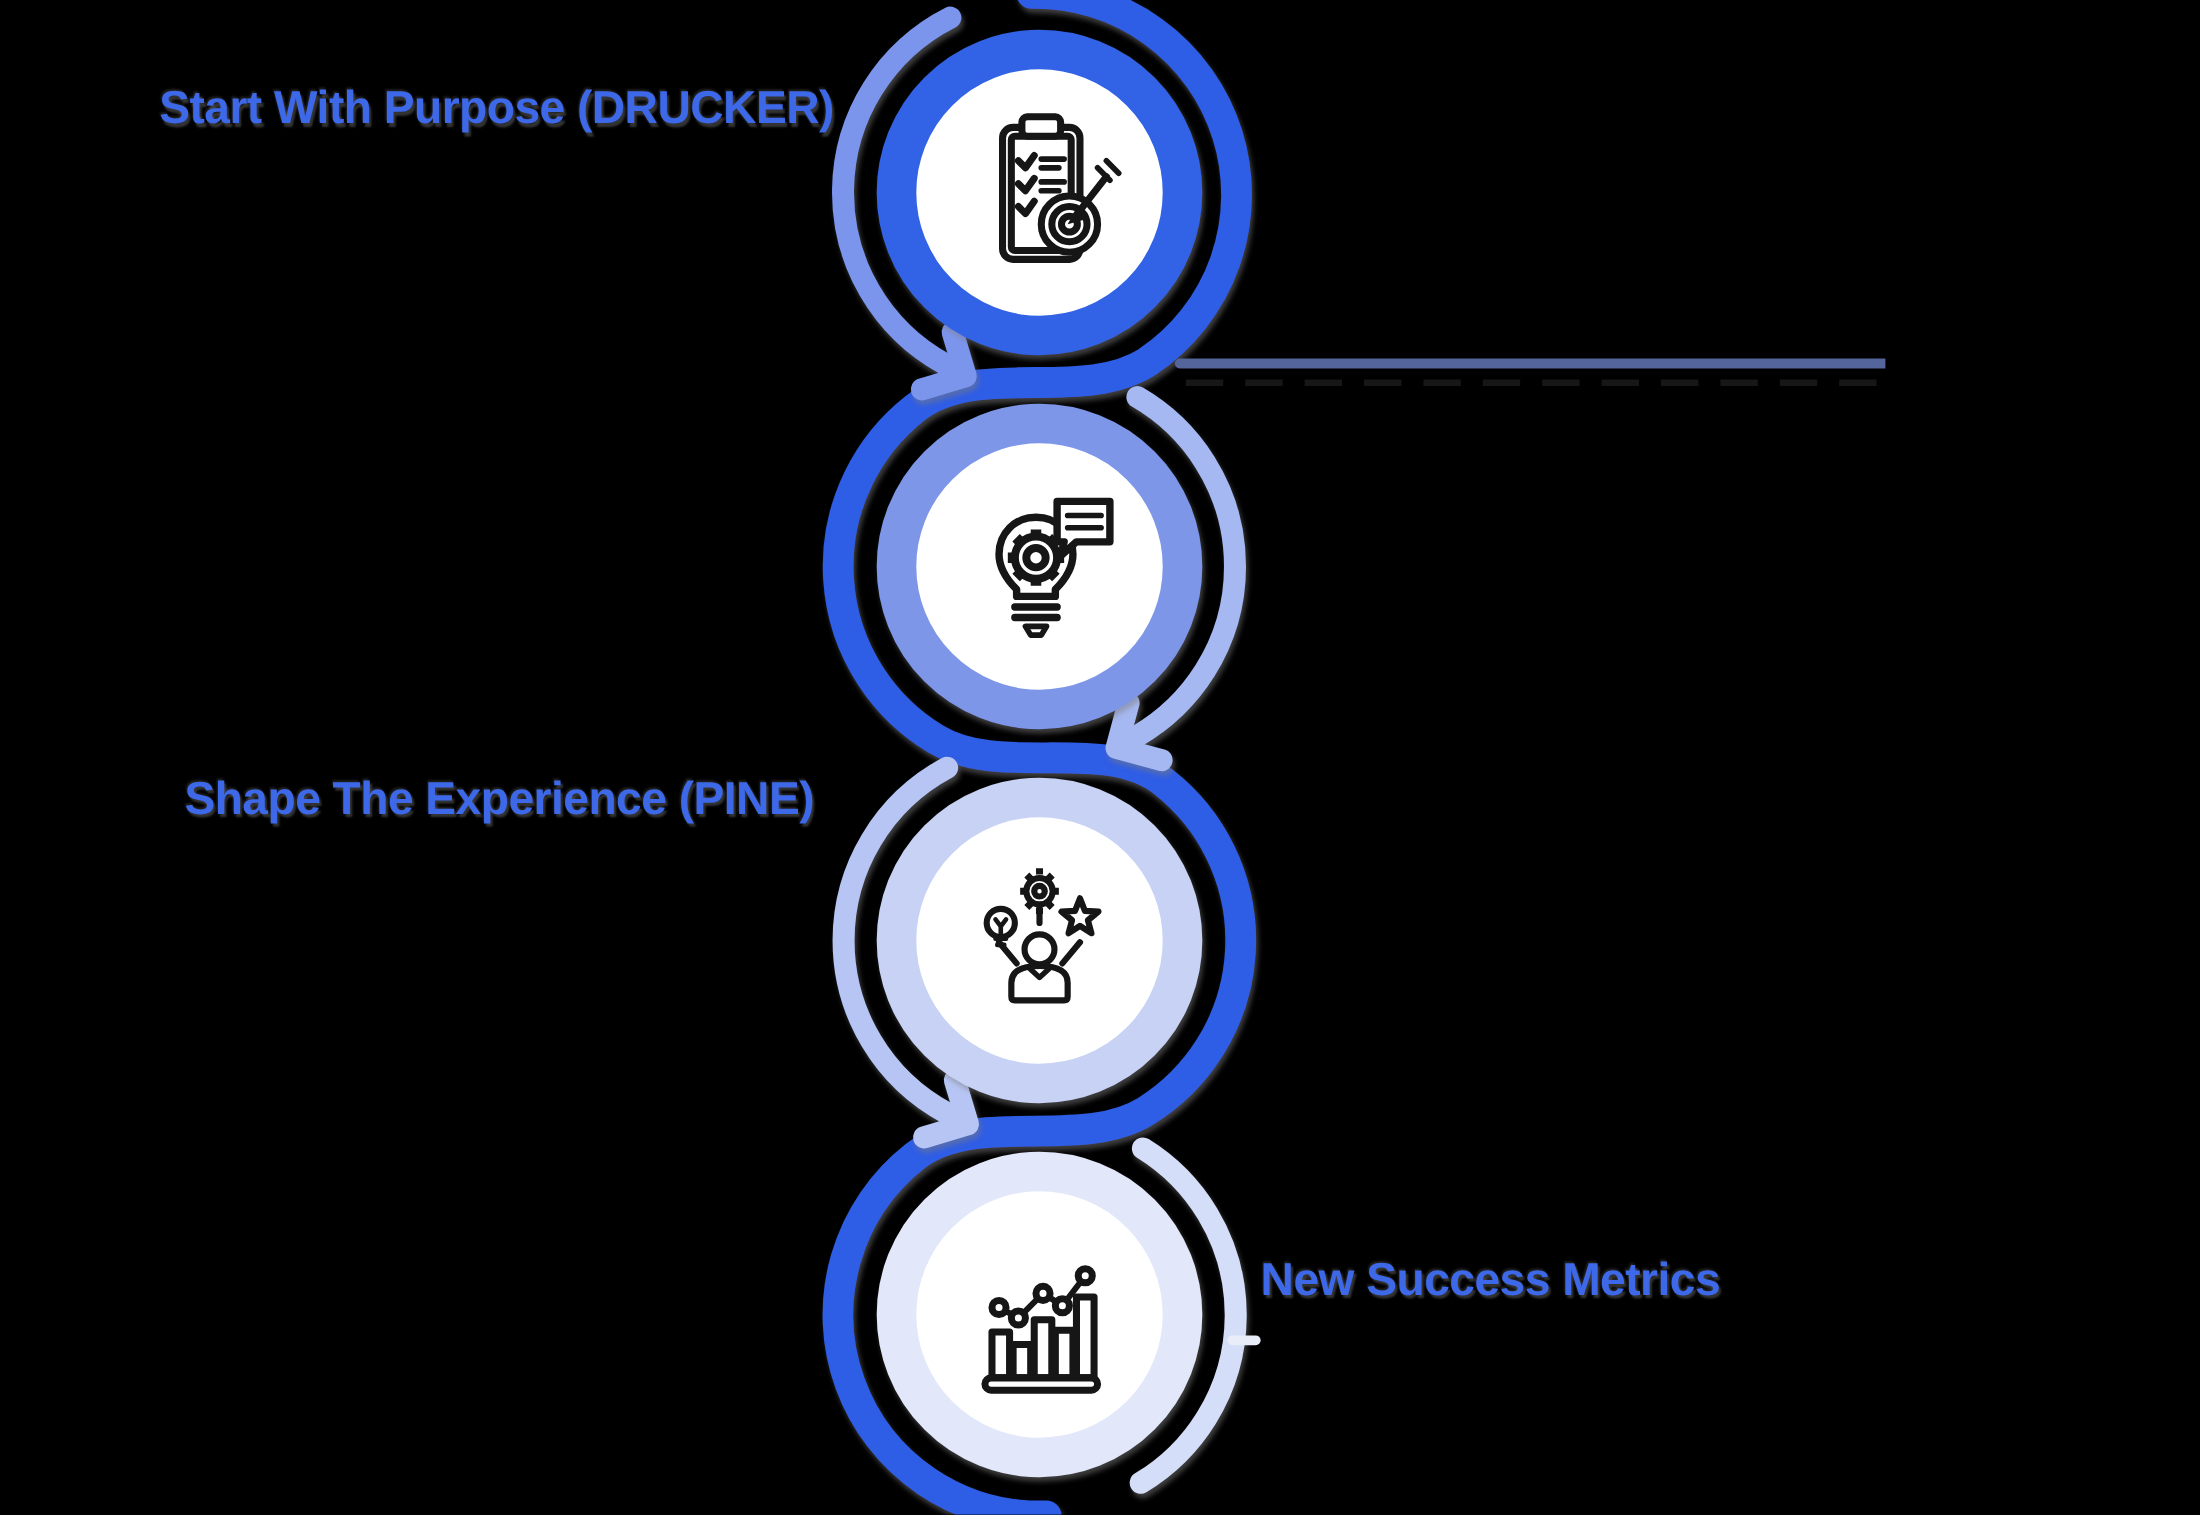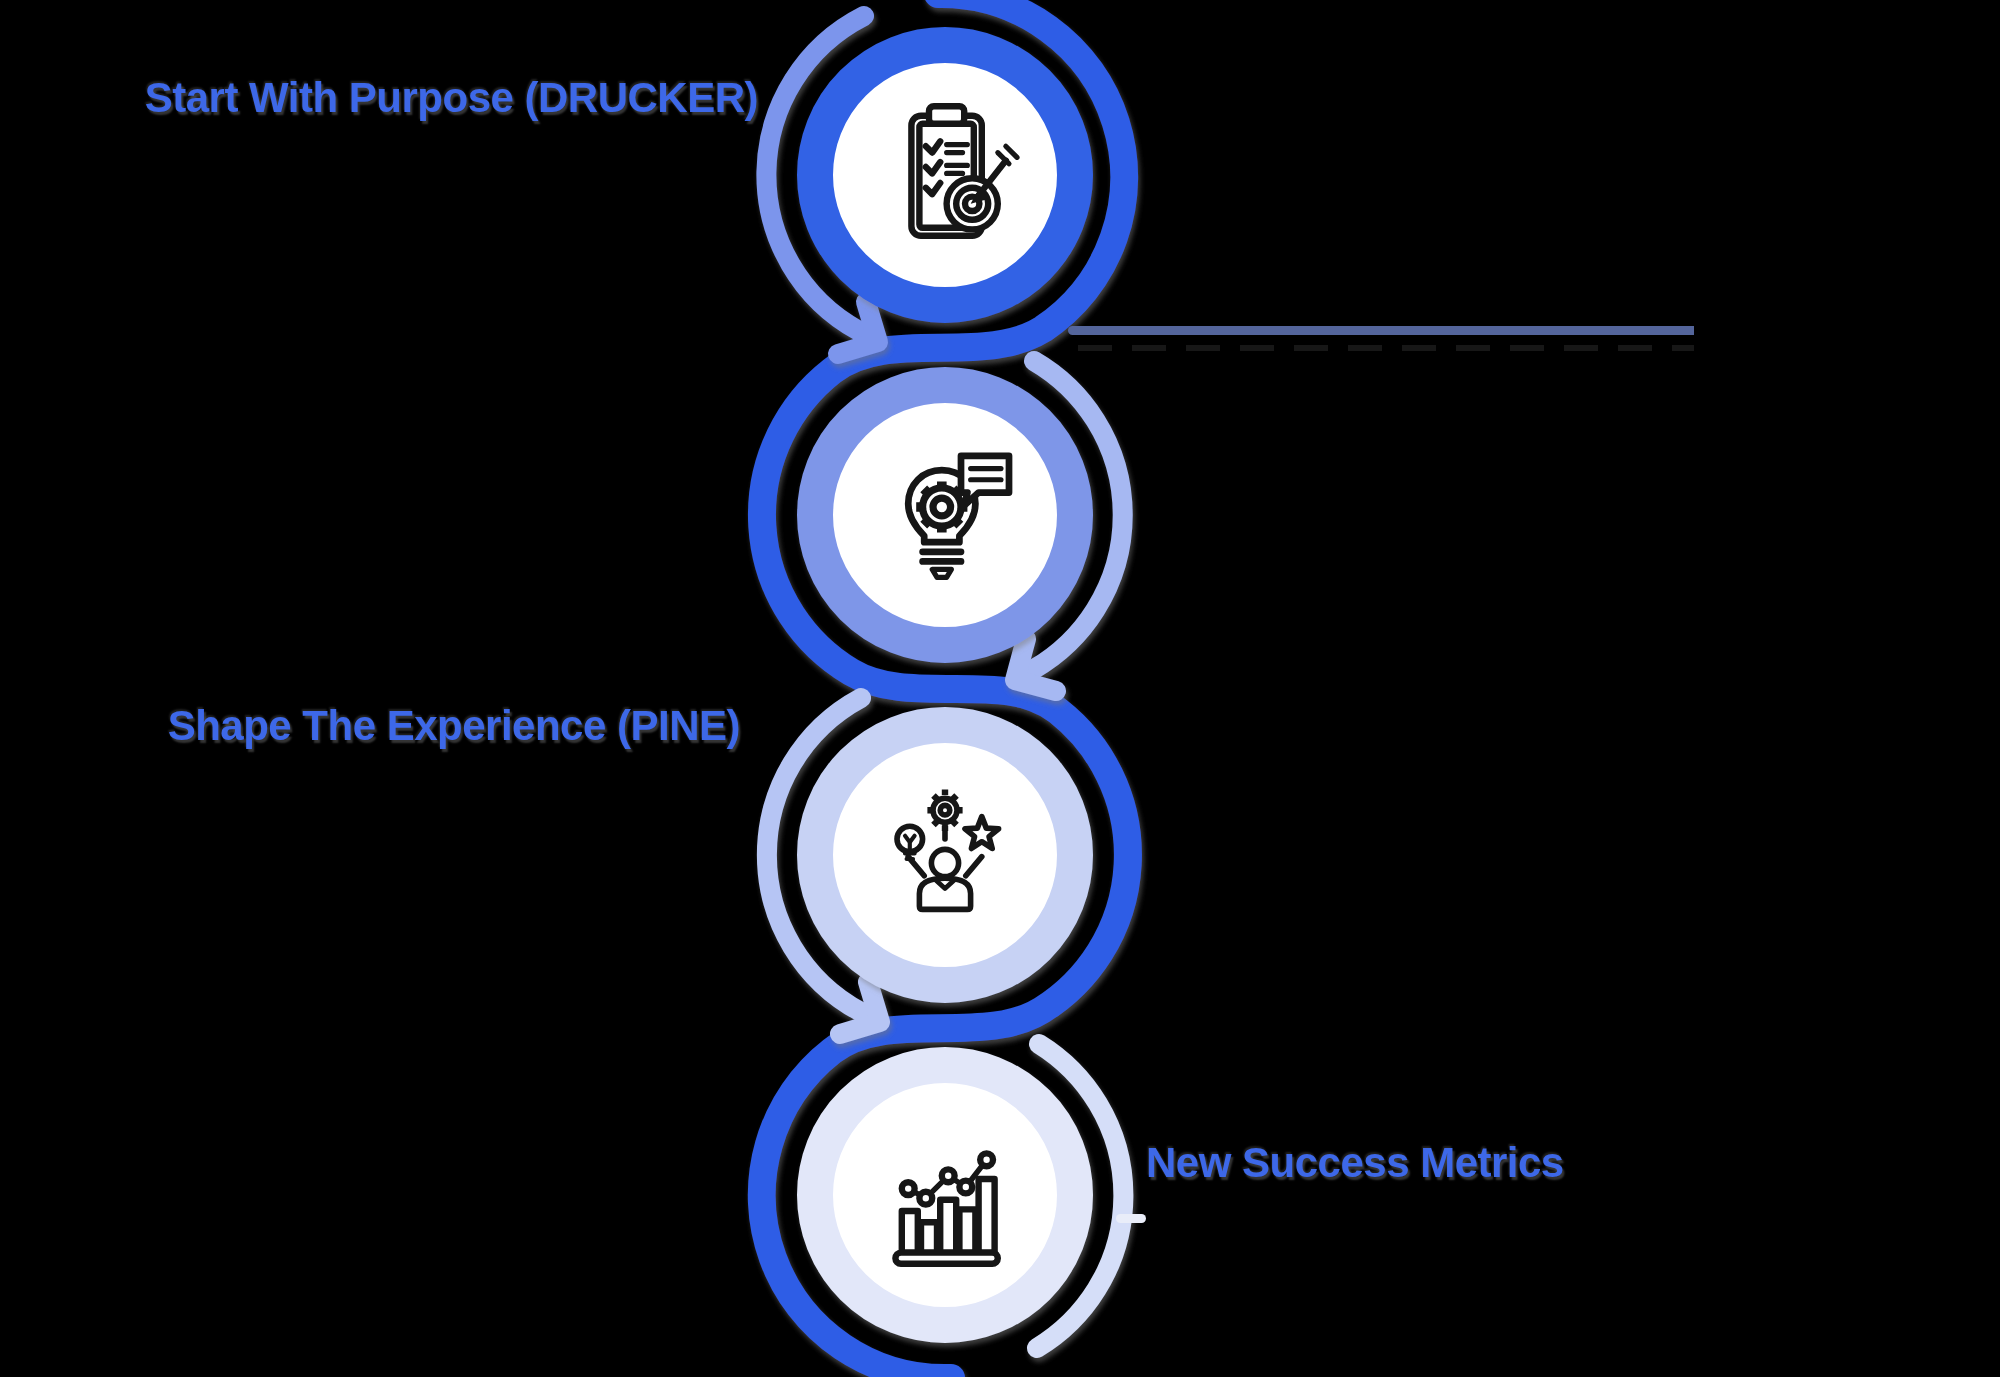--- a/index.html
+++ b/index.html
@@ -1,17 +1,17 @@
 <!DOCTYPE html>
 <html><head>
 <meta charset="utf-8">
 <style>
   html,body{margin:0;padding:0;background:#000;}
   .canvas{position:relative;width:1694px;height:1377px;background:#000;overflow:hidden;
-          font-family:"Liberation Sans","DejaVu Sans",sans-serif;}
+          font-family:"Liberation Sans","DejaVu Sans",sans-serif;padding-left:20px;}
   .canvas svg{position:absolute;left:0;top:0;}
   .step-label{position:absolute;color:#3D68E8;font-weight:800;font-size:42px;line-height:44px;
               letter-spacing:-0.5px;white-space:nowrap;
               text-shadow:2px 3px 2px rgba(118,118,118,0.45), -1px -2px 2px rgba(110,110,110,0.30);}
   .align-r{text-align:right;}
 </style>
 </head>
 <body>
 
 <div class="canvas">

